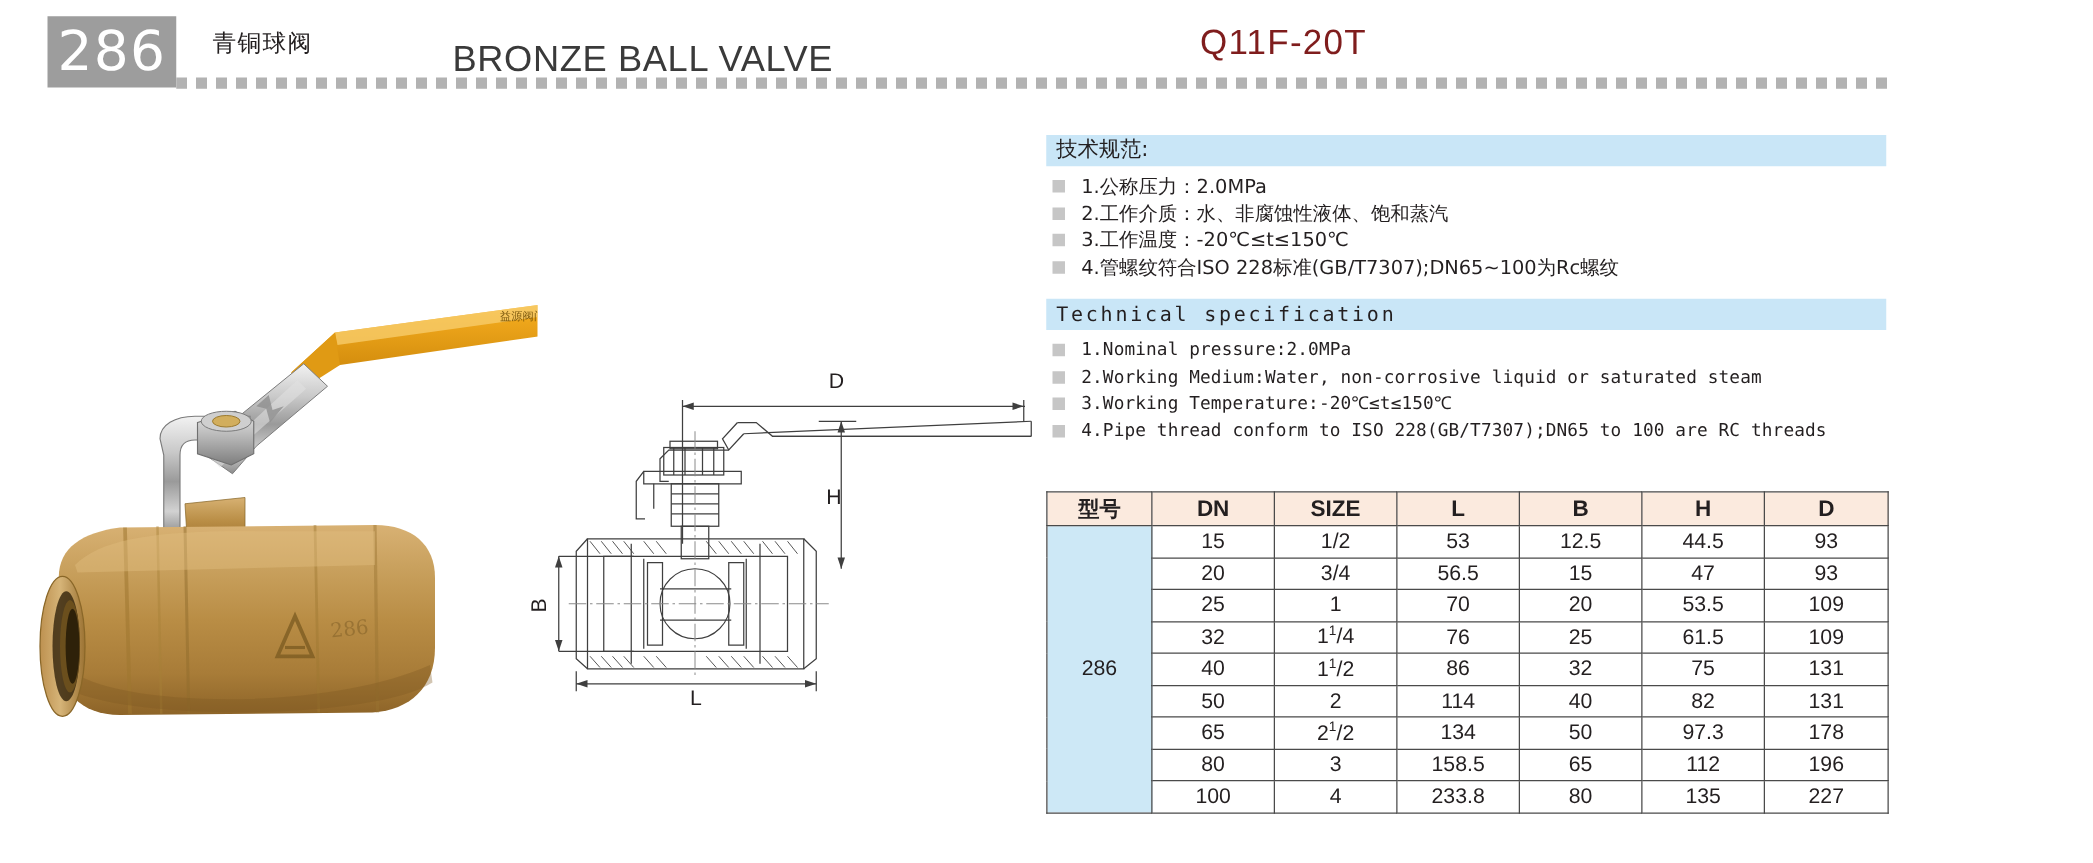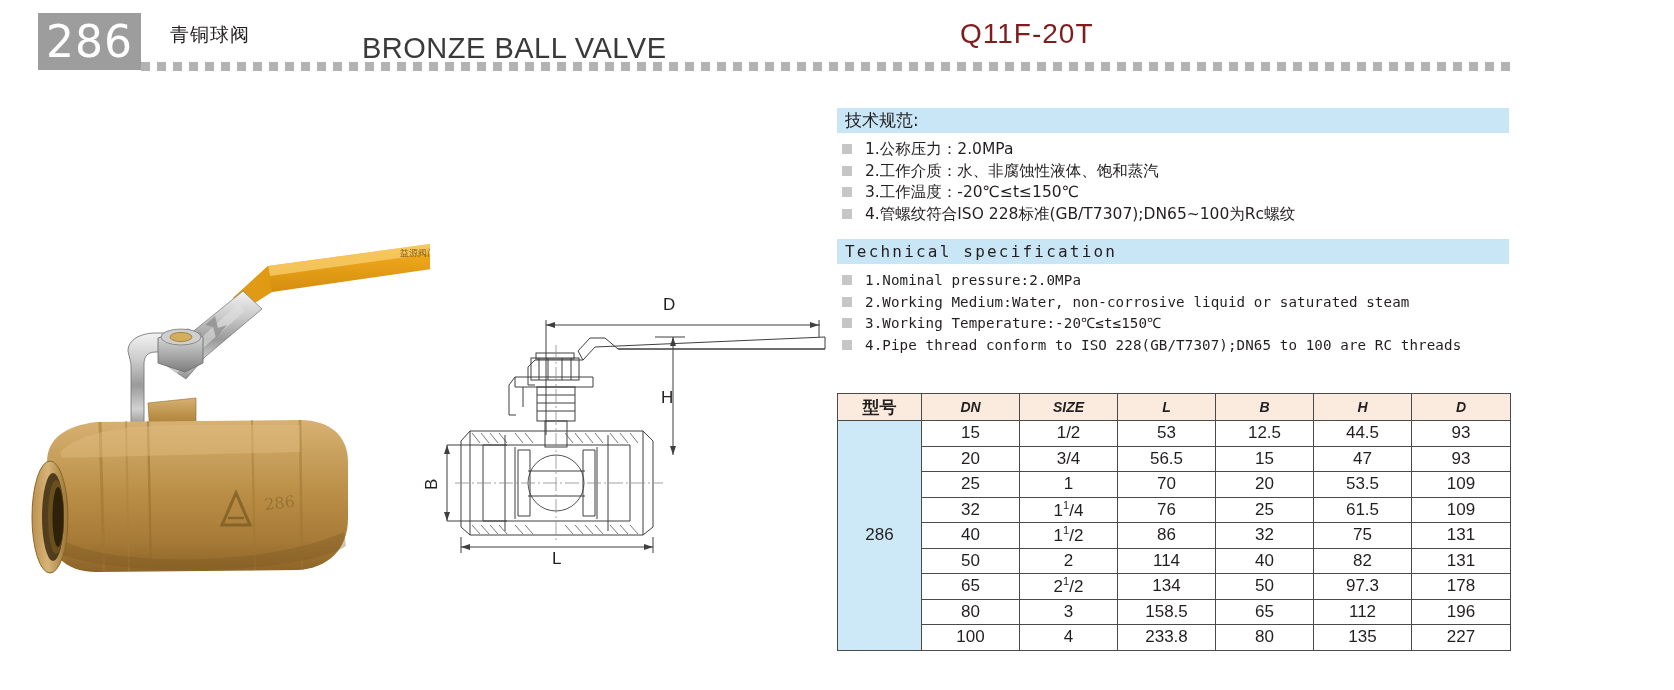--- a/index.html
+++ b/index.html
@@ -159,22 +159,21 @@
   table.dim-table td {
     border: 1px solid #4a4a4a;
     text-align: center;
     font-size: 17px;
     height: 22.5px;
     color: #231f20;
     font-family: "Liberation Sans", sans-serif;
   }
   table.dim-table thead th {
     background: #fbeade;
-    font-style: italic;
-    font-size: 14px;
+    font-size: 18px;
     height: 24px;
   }
   table.dim-table thead th.model-head {
     font-style: normal;
     font-family: "DejaVu Sans", sans-serif;
     font-size: 17px;
   }
   td.model-cell {
     background: #cde8f6;
     font-style: normal;

